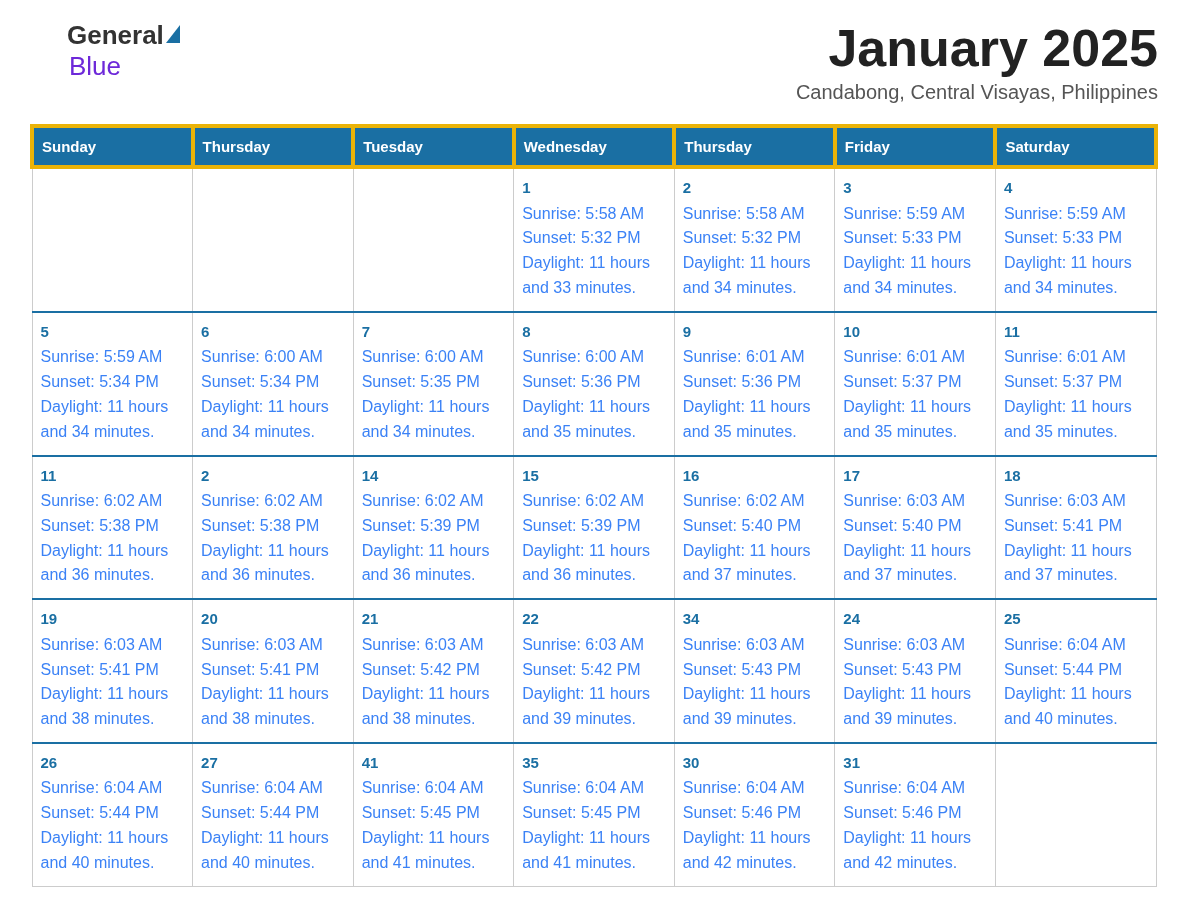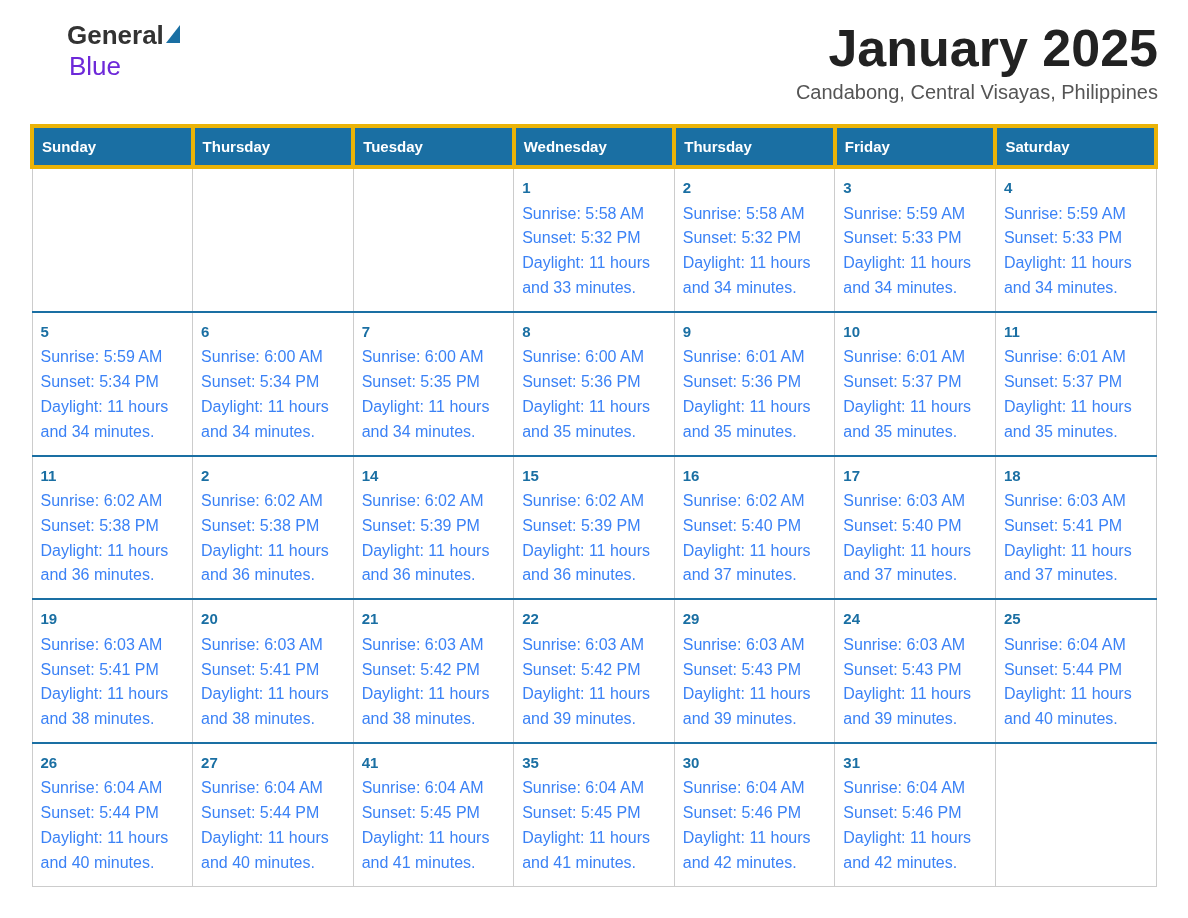--- a/index.html
+++ b/index.html
@@ -221,21 +221,21 @@
         </td>
         <td>
           <span class="day-number">21</span>
           <div class="day-info">Sunrise: 6:03 AM<br>Sunset: 5:42 PM<br>Daylight: 11 hours<br>and 38 minutes.</div>
         </td>
         <td>
           <span class="day-number">22</span>
           <div class="day-info">Sunrise: 6:03 AM<br>Sunset: 5:42 PM<br>Daylight: 11 hours<br>and 39 minutes.</div>
         </td>
         <td>
-          <span class="day-number">29</span>
+          <span class="day-number">34</span>
           <div class="day-info">Sunrise: 6:03 AM<br>Sunset: 5:43 PM<br>Daylight: 11 hours<br>and 39 minutes.</div>
         </td>
         <td>
           <span class="day-number">24</span>
           <div class="day-info">Sunrise: 6:03 AM<br>Sunset: 5:43 PM<br>Daylight: 11 hours<br>and 39 minutes.</div>
         </td>
         <td>
           <span class="day-number">25</span>
           <div class="day-info">Sunrise: 6:04 AM<br>Sunset: 5:44 PM<br>Daylight: 11 hours<br>and 40 minutes.</div>
         </td>

